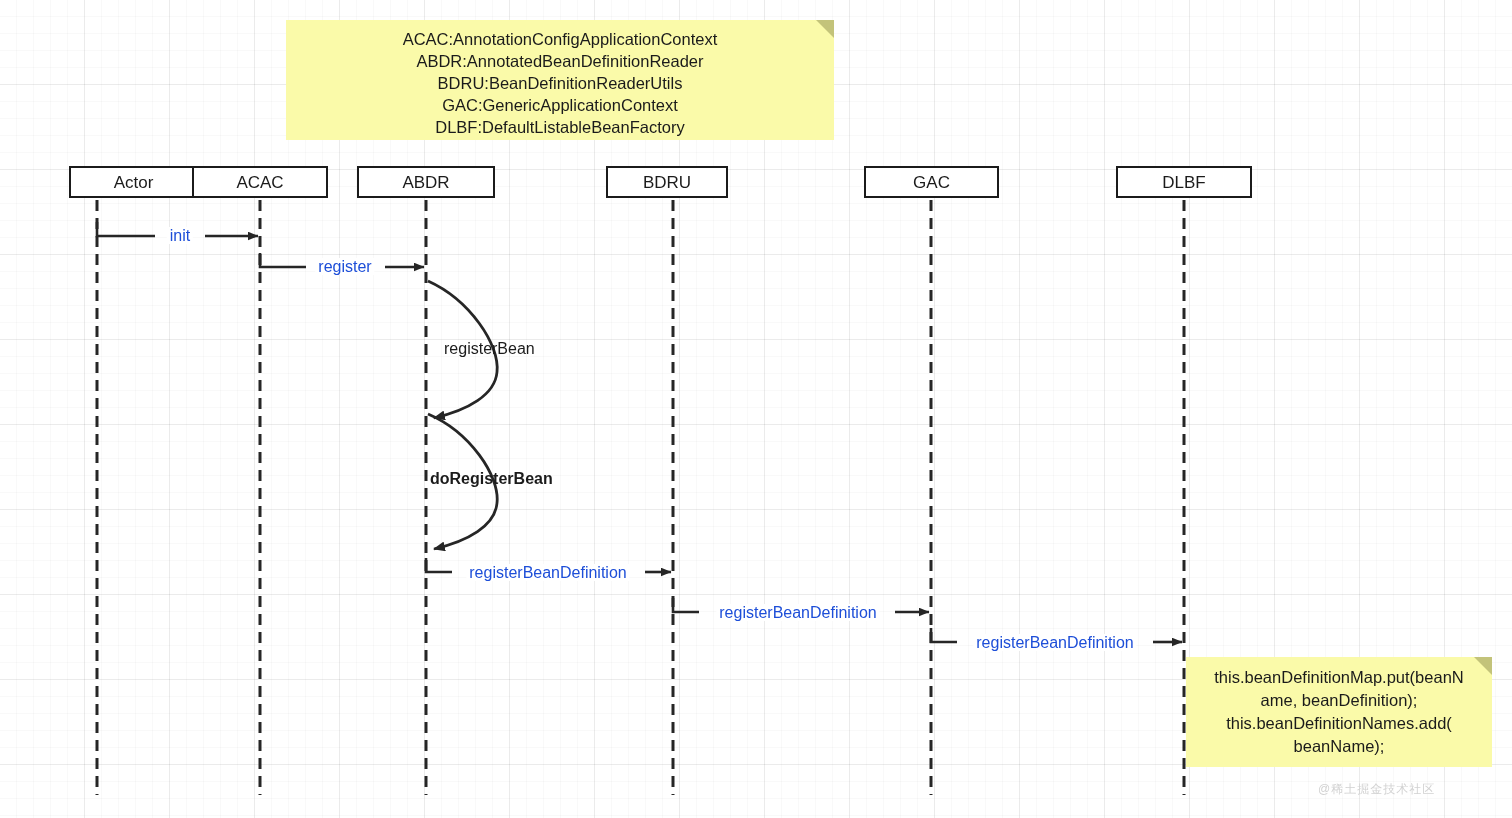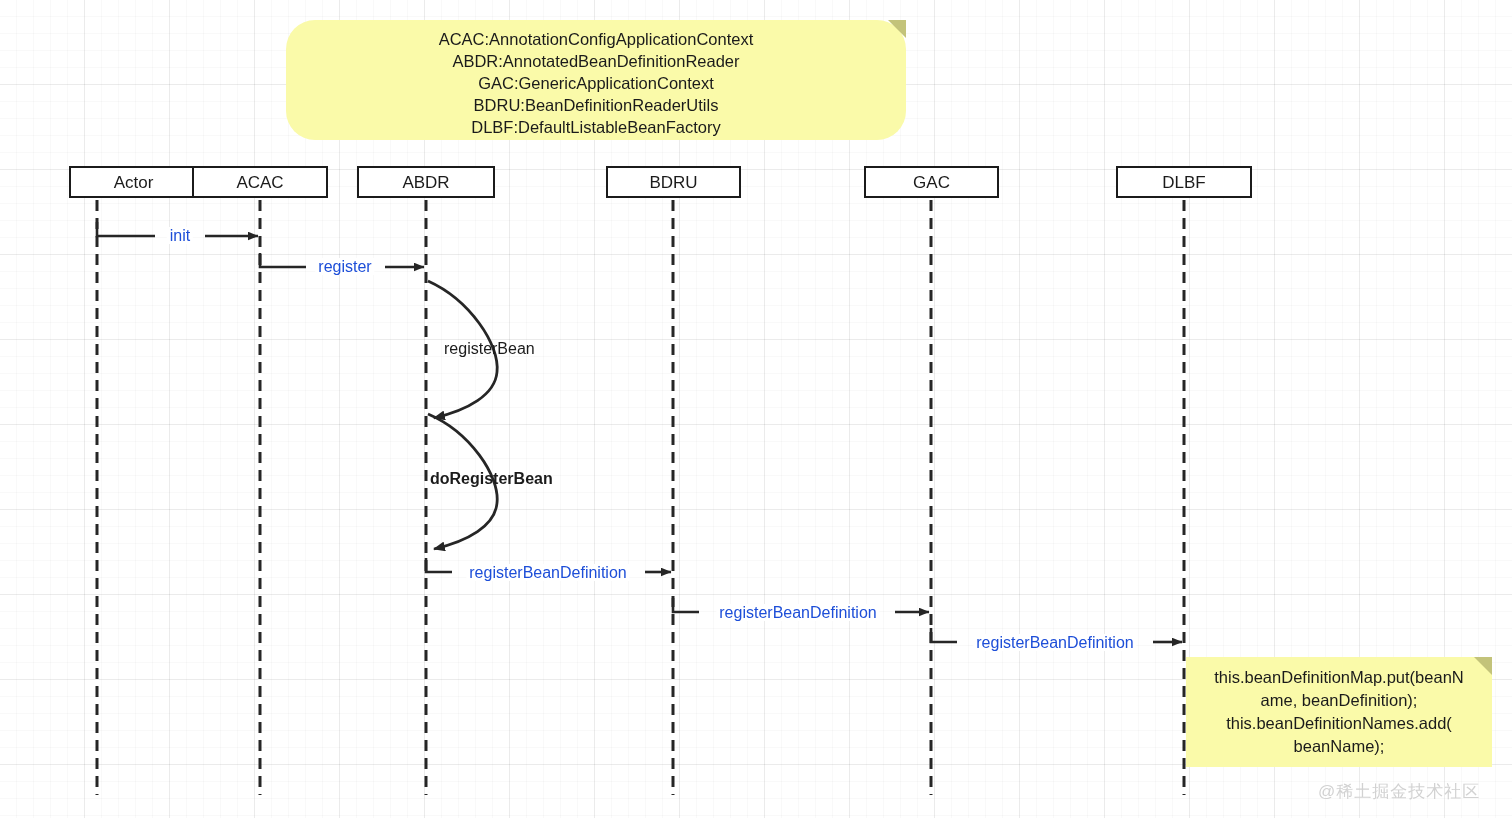--- a/index.html
+++ b/index.html
@@ -88,21 +88,21 @@
   .self-label {
     position: absolute;
     font-size: 16px;
     color: #1b1b1b;
     line-height: 1;
     white-space: nowrap;
     transform: translateY(-50%);
   }
   .watermark {
     position: absolute;
-    font-size: 17px;
+    font-size: 12px;
     color: #d2d2d2;
     line-height: 1;
     white-space: nowrap;
     letter-spacing: 1px;
   }
 </style>
 </head>
 <body>
 
 <div id="canvas">
@@ -153,39 +153,39 @@
       <path d="M673,598 L673,612 L699,612" stroke="#262626" stroke-width="2.6" fill="none"></path>
       <path d="M895,612 L929,612" stroke="#262626" stroke-width="2.6" fill="none" marker-end="url(#arrowFilled)"></path>
     </g>
 
     <g>
       <path d="M931,628 L931,642 L957,642" stroke="#262626" stroke-width="2.6" fill="none"></path>
       <path d="M1153,642 L1182,642" stroke="#262626" stroke-width="2.6" fill="none" marker-end="url(#arrowFilled)"></path>
     </g>
   </svg>
 
-  <div class="note" style="left:286px; top:20px; width:620px; height:120px;border-radius:29px;">
+  <div class="note" style="left:286px; top:20px; width:548px; height:120px;">
     <span class="note-fold"></span>
     <div class="note-line">ACAC:AnnotationConfigApplicationContext</div>
     <div class="note-line">ABDR:AnnotatedBeanDefinitionReader</div>
+    <div class="note-line">BDRU:BeanDefinitionReaderUtils</div>
     <div class="note-line">GAC:GenericApplicationContext</div>
-    <div class="note-line">BDRU:BeanDefinitionReaderUtils</div>
     <div class="note-line">DLBF:DefaultListableBeanFactory</div>
   </div>
 
   <div class="participant-box" style="left:33px; top:166px; width:129px;margin-left:36px;">
     <span class="participant-label">Actor</span>
   </div>
   <div class="participant-box" style="left:192px; top:166px; width:136px;text-align:right;">
     <span class="participant-label">ACAC</span>
   </div>
   <div class="participant-box" style="left:357px; top:166px; width:138px;">
     <span class="participant-label">ABDR</span>
   </div>
-  <div class="participant-box" style="left:606px; top:166px; width:135px;align-items:center;">
+  <div class="participant-box" style="left:606px; top:166px; width:122px;align-items:center;">
     <span class="participant-label">BDRU</span>
   </div>
   <div class="participant-box" style="left:864px; top:166px; width:135px;">
     <span class="participant-label">GAC</span>
   </div>
   <div class="participant-box" style="left:1116px; top:166px; width:136px;">
     <span class="participant-label">DLBF</span>
   </div>
 
   <div class="msg-label" style="left:180px; top:236px;">

